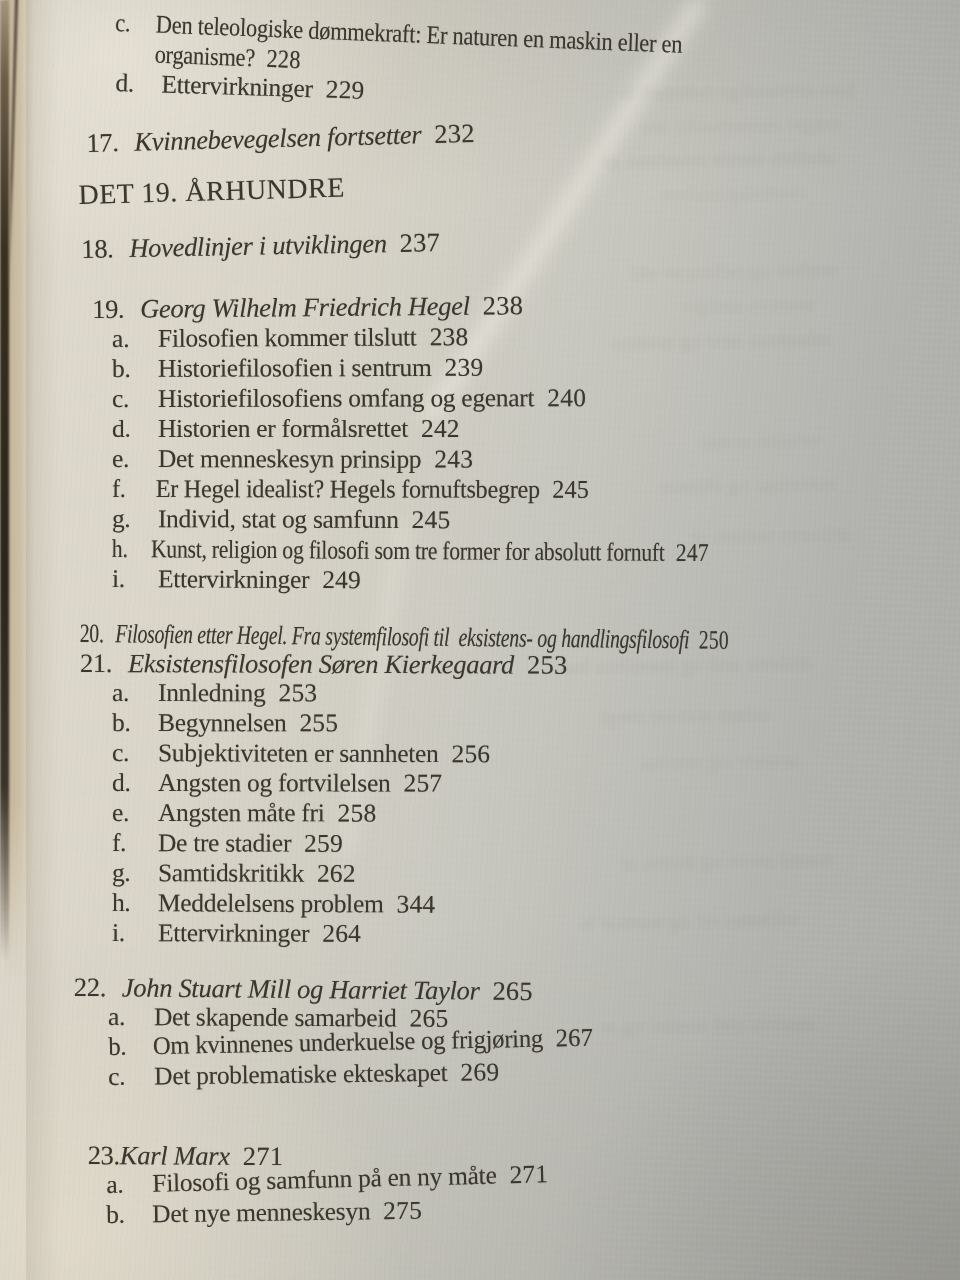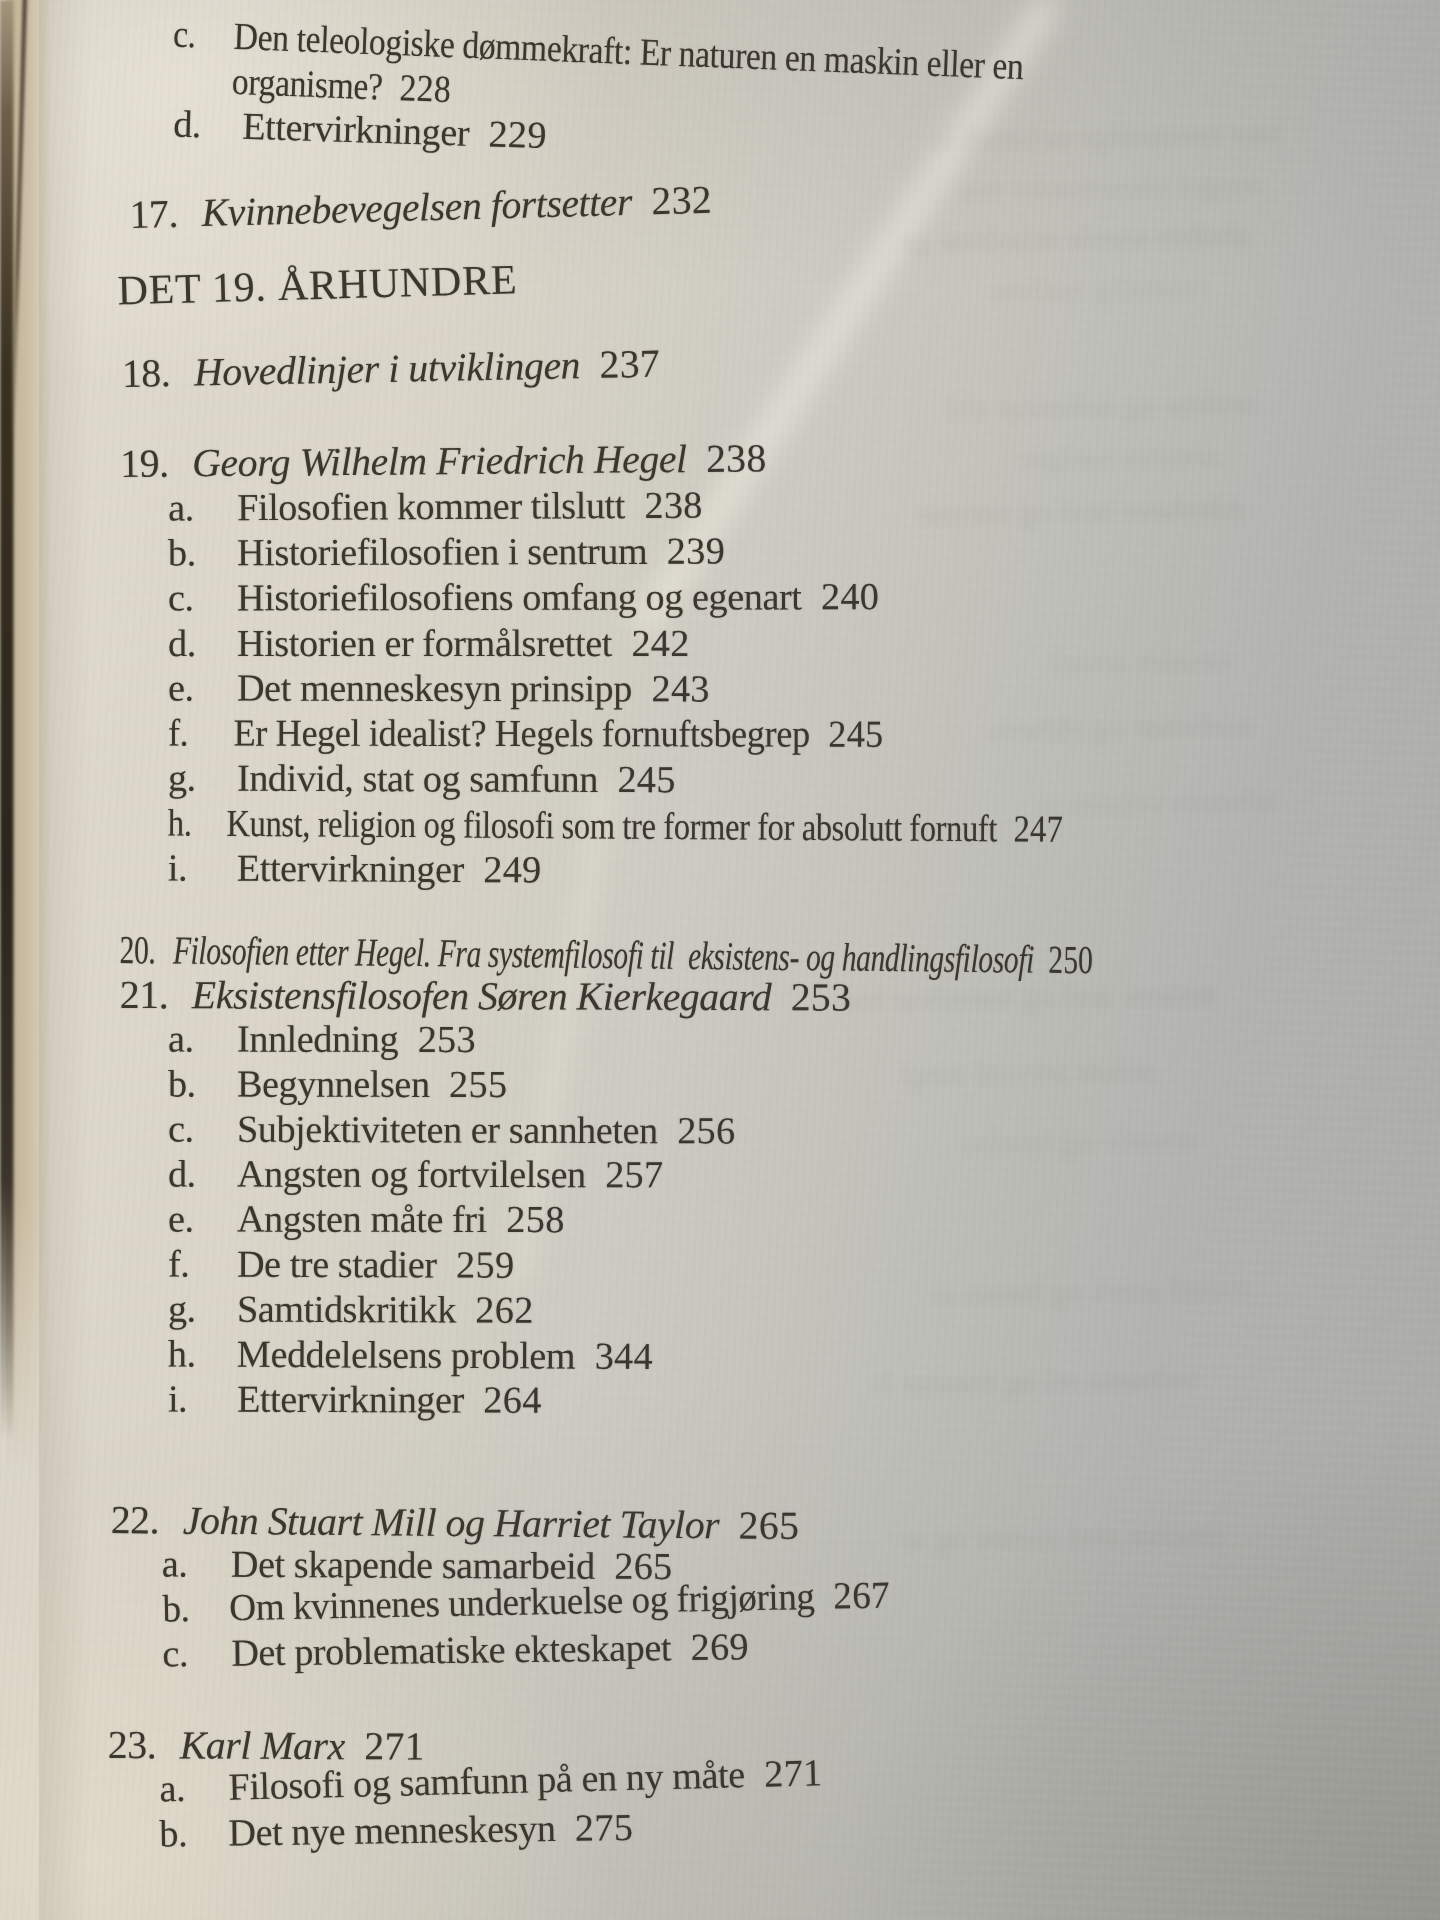--- a/index.html
+++ b/index.html
@@ -134,21 +134,21 @@
           <span class="heading-text">DET 19. ÅRHUNDRE</span>
         </div>
       </div>
       <div class="row chapter" style="margin-top: 24px;">
         <div class="rowc" style="transform: translateX(1px) rotate(-1.1deg) scaleX(1);">
           <span class="num">18.</span>
           <span class="title">Hovedlinjer i utviklingen</span>
           <span class="pg">237</span>
         </div>
       </div>
-      <div class="row chapter" style="margin-top: 30px;">
+      <div class="row chapter" style="margin-top: 30px; margin-left: 12px;">
         <div class="rowc" style="transform: translateX(0px) rotate(-0.5deg) scaleX(1);">
           <span class="num">19.</span>
           <span class="title">Georg Wilhelm Friedrich Hegel</span>
           <span class="pg">238</span>
         </div>
       </div>
       <div class="row sub">
         <div class="rowc" style="transform: translateX(0px) rotate(-0.3deg) scaleX(1);">
           <span class="lbl">a.</span>
           <div>
@@ -299,21 +299,21 @@
         </div>
       </div>
       <div class="row sub">
         <div class="rowc" style="transform: translateX(0px) rotate(0.2deg) scaleX(1);">
           <span class="lbl">i.</span>
           <div>
             <div class="line"><span>Ettervirkninger</span><span class="pg">264</span></div>
           </div>
         </div>
       </div>
-      <div class="row chapter" style="margin-top: 50px;">
+      <div class="row chapter" style="margin-top: 24px;">
         <div class="rowc" style="transform: translateX(-6px) rotate(0.5deg) scaleX(1);">
           <span class="num">22.</span>
           <span class="title">John Stuart Mill og Harriet Taylor</span>
           <span class="pg">265</span>
         </div>
       </div>
       <div class="row sub">
         <div class="rowc" style="transform: translateX(-4px) rotate(0.3deg) scaleX(1);">
           <span class="lbl">a.</span>
           <div>
@@ -330,21 +330,21 @@
         </div>
       </div>
       <div class="row sub">
         <div class="rowc" style="transform: translateX(-4px) rotate(-0.7deg) scaleX(1);">
           <span class="lbl">c.</span>
           <div>
             <div class="line"><span>Det problematiske ekteskapet</span><span class="pg">269</span></div>
           </div>
         </div>
       </div>
-      <div class="row chapter" style="margin-top: 30px;">
+      <div class="row chapter" style="margin-top: 48px; text-align: right;">
         <div class="rowc" style="transform: translateX(-8px) rotate(0.3deg) scaleX(1);">
           <span class="num">23.</span>
           <span class="title">Karl Marx</span>
           <span class="pg">271</span>
         </div>
       </div>
       <div class="row sub">
         <div class="rowc" style="transform: translateX(-6px) rotate(-1.4deg) scaleX(1);">
           <span class="lbl">a.</span>
           <div>

